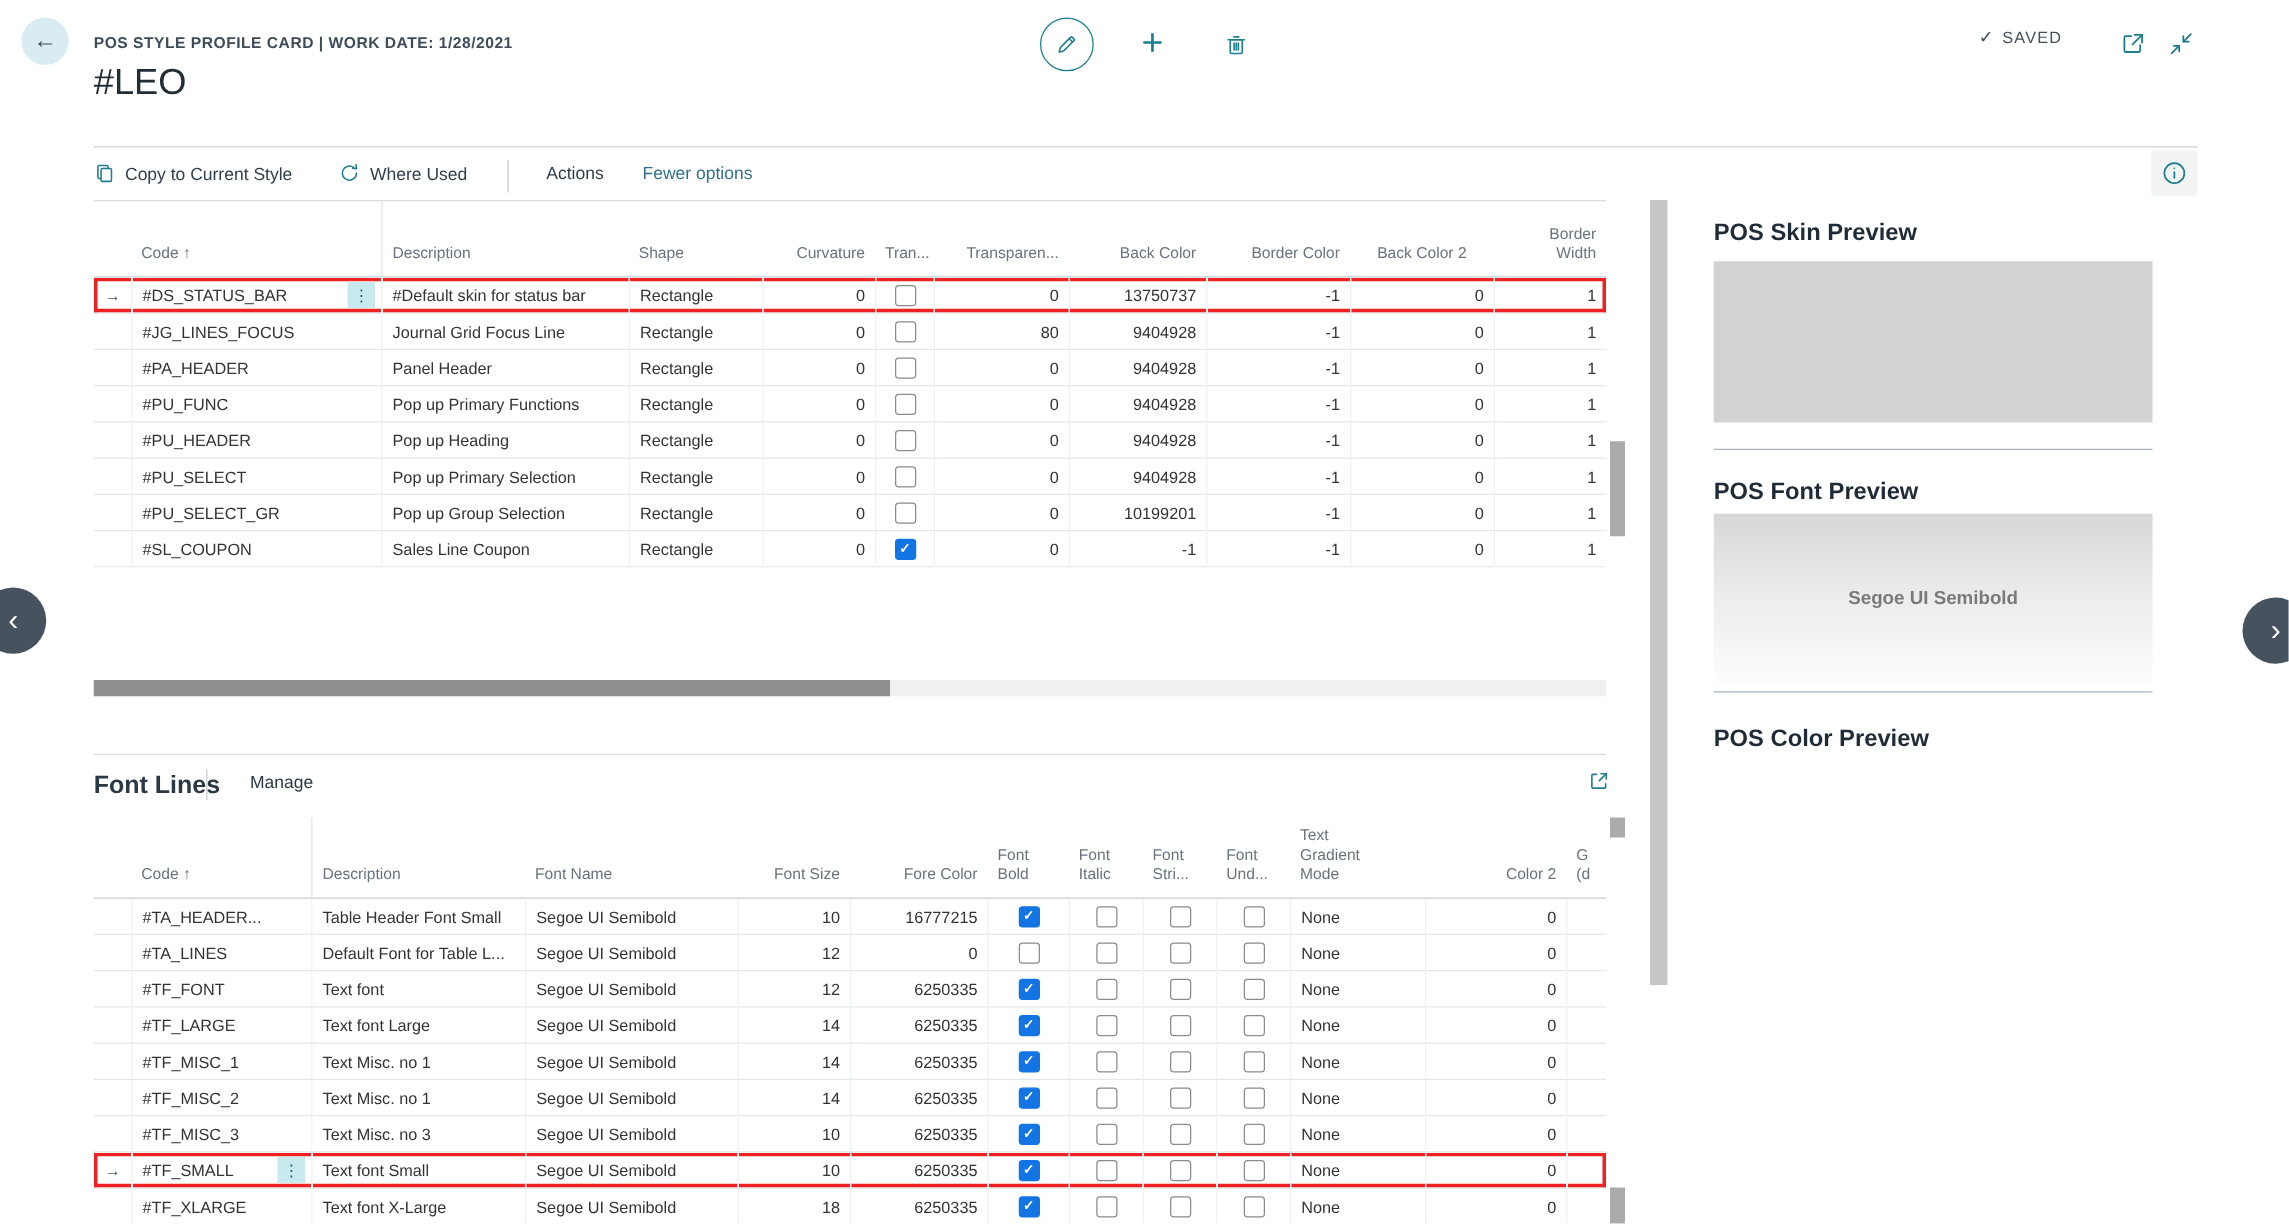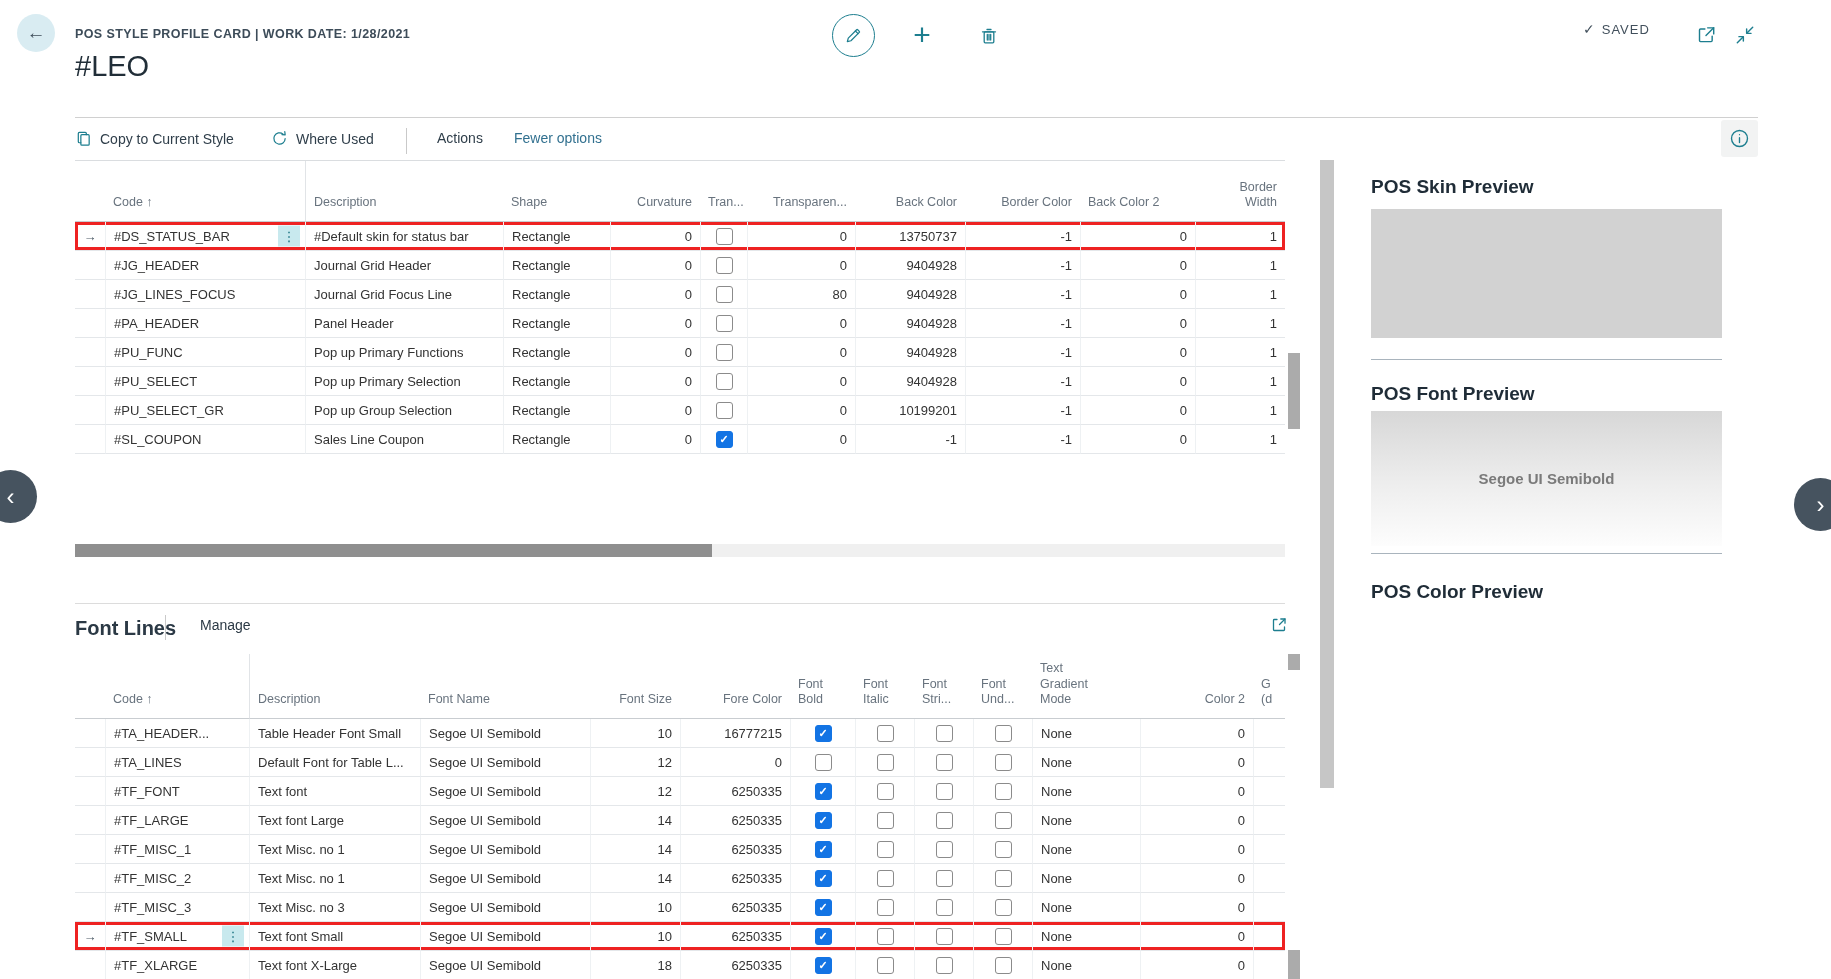--- a/index.html
+++ b/index.html
@@ -197,53 +197,40 @@
           <tr>
             <th></th>
             <th>Code ↑</th>
             <th class="sep">Description</th>
             <th>Shape</th>
             <th style="text-align: right;">Curvature</th>
             <th>Tran...</th>
             <th style="text-align: right;">Transparen...</th>
             <th style="text-align: right;">Back Color</th>
             <th style="text-align: right;">Border Color</th>
-            <th style="text-align: left;">Back Color 2</th>
+            <th style="text-align: center;">Back Color 2</th>
             <th style="text-align: right;"><span class="nw" style="max-width: 50px;">Border Width</span></th>
           </tr>
         </thead>
         <tbody>
           <tr class="sel">
             <td class="arrowcell"><span>→</span></td>
             <td class="codecell"><span>#DS_STATUS_BAR</span><span class="dots">⋮</span></td>
             <td>#Default skin for status bar</td>
             <td>Rectangle</td>
             <td style="text-align: right;">0</td>
             <td style="text-align: center;"><span class="cb"></span></td>
             <td style="text-align: right;">0</td>
             <td style="text-align: right;">13750737</td>
             <td style="text-align: right;">-1</td>
             <td style="text-align: right;">0</td>
             <td style="text-align: right;">1</td>
           </tr>
           <tr>
             <td class="arrowcell"></td>
-            <td class="codecell"><span>#JG_HEADER</span></td>
-            <td>Journal Grid Header</td>
-            <td>Rectangle</td>
-            <td style="text-align: right;">0</td>
-            <td style="text-align: center;"><span class="cb"></span></td>
-            <td style="text-align: right;">0</td>
-            <td style="text-align: right;">9404928</td>
-            <td style="text-align: right;">-1</td>
-            <td style="text-align: right;">0</td>
-            <td style="text-align: right;">1</td>
-          </tr>
-          <tr>
-            <td class="arrowcell"></td>
             <td class="codecell"><span>#JG_LINES_FOCUS</span></td>
             <td>Journal Grid Focus Line</td>
             <td>Rectangle</td>
             <td style="text-align: right;">0</td>
             <td style="text-align: center;"><span class="cb"></span></td>
             <td style="text-align: right; padding-left: 48px;">80</td>
             <td style="text-align: right;">9404928</td>
             <td style="text-align: right;">-1</td>
             <td style="text-align: right;">0</td>
             <td style="text-align: right;">1</td>
@@ -258,20 +245,33 @@
             <td style="text-align: right;">0</td>
             <td style="text-align: right;">9404928</td>
             <td style="text-align: right;">-1</td>
             <td style="text-align: right;">0</td>
             <td style="text-align: right;">1</td>
           </tr>
           <tr>
             <td class="arrowcell"></td>
             <td class="codecell"><span>#PU_FUNC</span></td>
             <td>Pop up Primary Functions</td>
+            <td>Rectangle</td>
+            <td style="text-align: right;">0</td>
+            <td style="text-align: center;"><span class="cb"></span></td>
+            <td style="text-align: right;">0</td>
+            <td style="text-align: right;">9404928</td>
+            <td style="text-align: right;">-1</td>
+            <td style="text-align: right;">0</td>
+            <td style="text-align: right;">1</td>
+          </tr>
+          <tr>
+            <td class="arrowcell"></td>
+            <td class="codecell"><span>#PU_HEADER</span></td>
+            <td>Pop up Heading</td>
             <td>Rectangle</td>
             <td style="text-align: right;">0</td>
             <td style="text-align: center;"><span class="cb"></span></td>
             <td style="text-align: right;">0</td>
             <td style="text-align: right;">9404928</td>
             <td style="text-align: right;">-1</td>
             <td style="text-align: right;">0</td>
             <td style="text-align: right;">1</td>
           </tr>
           <tr>

